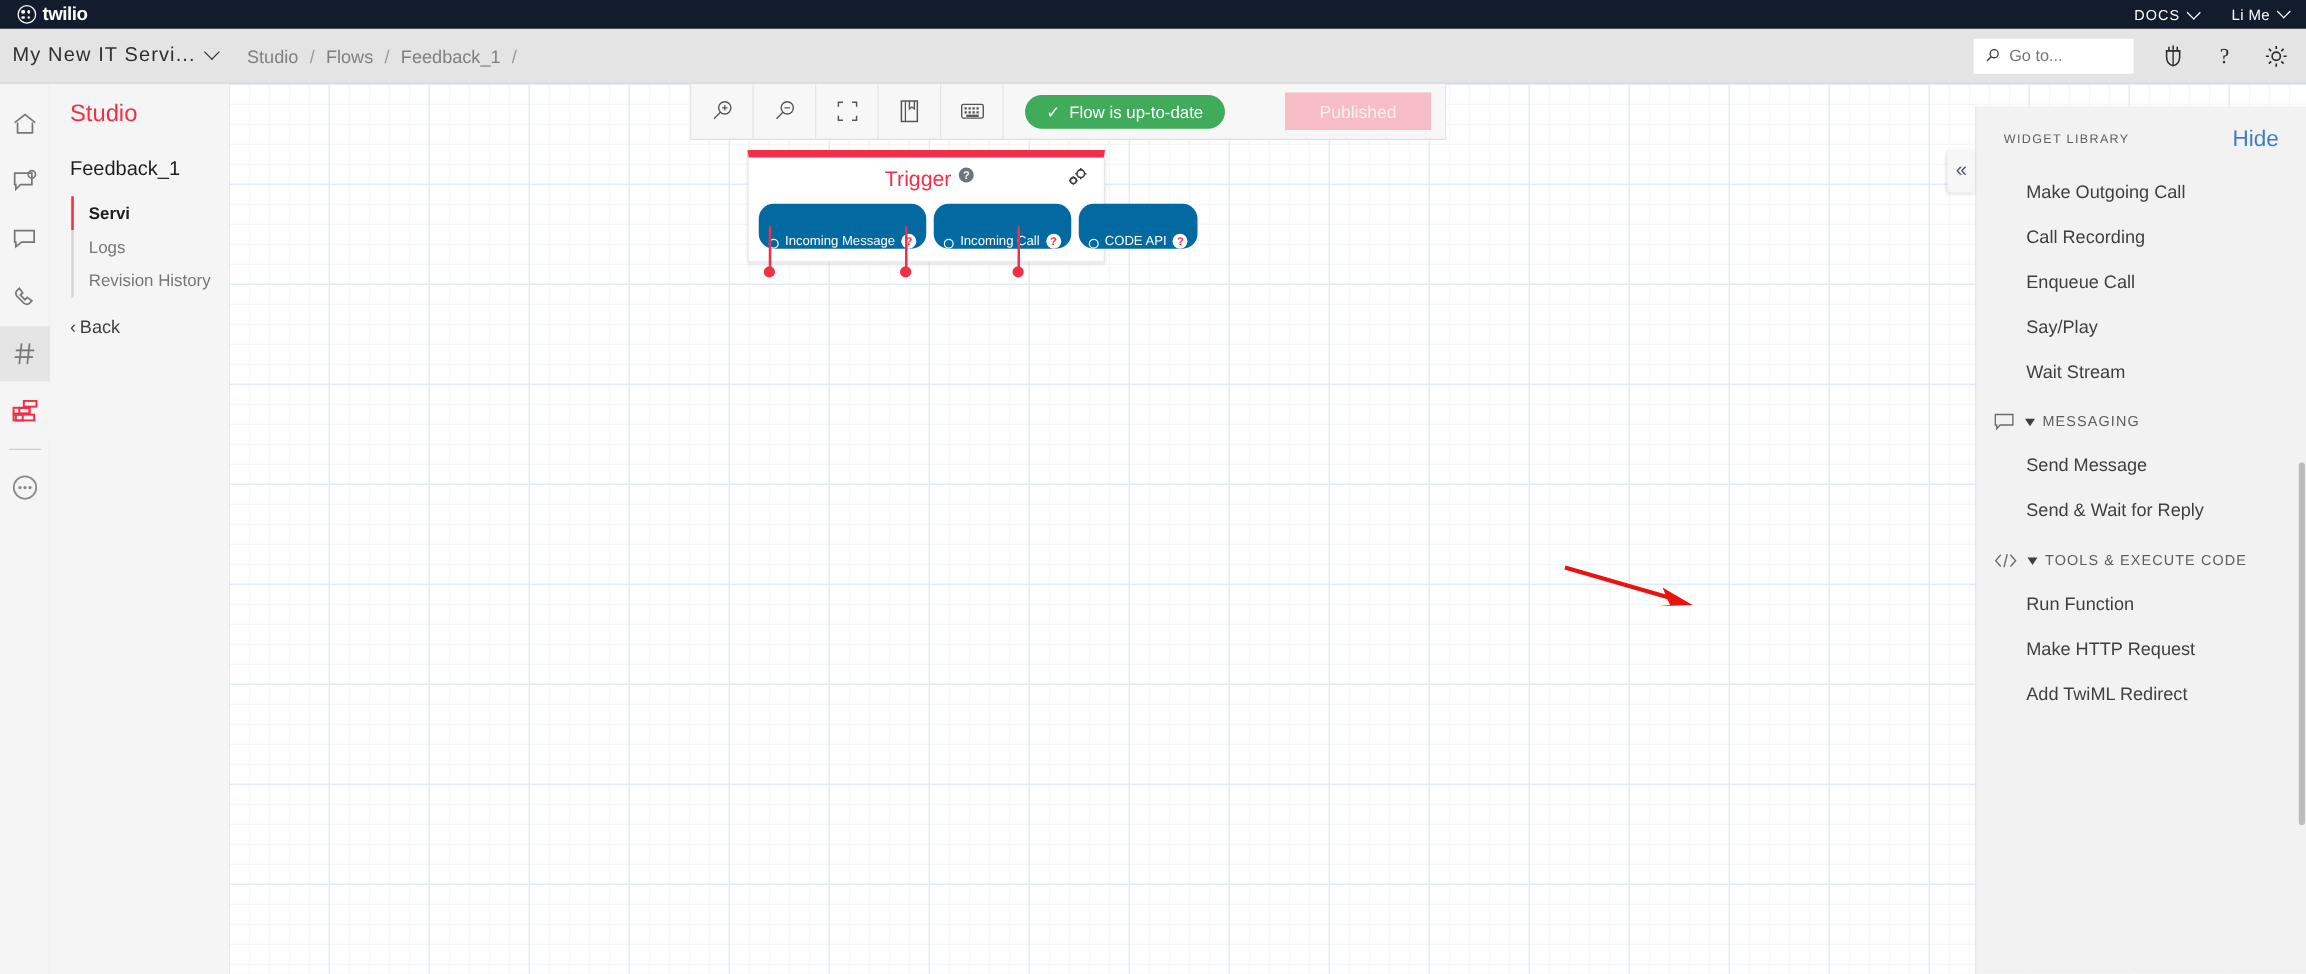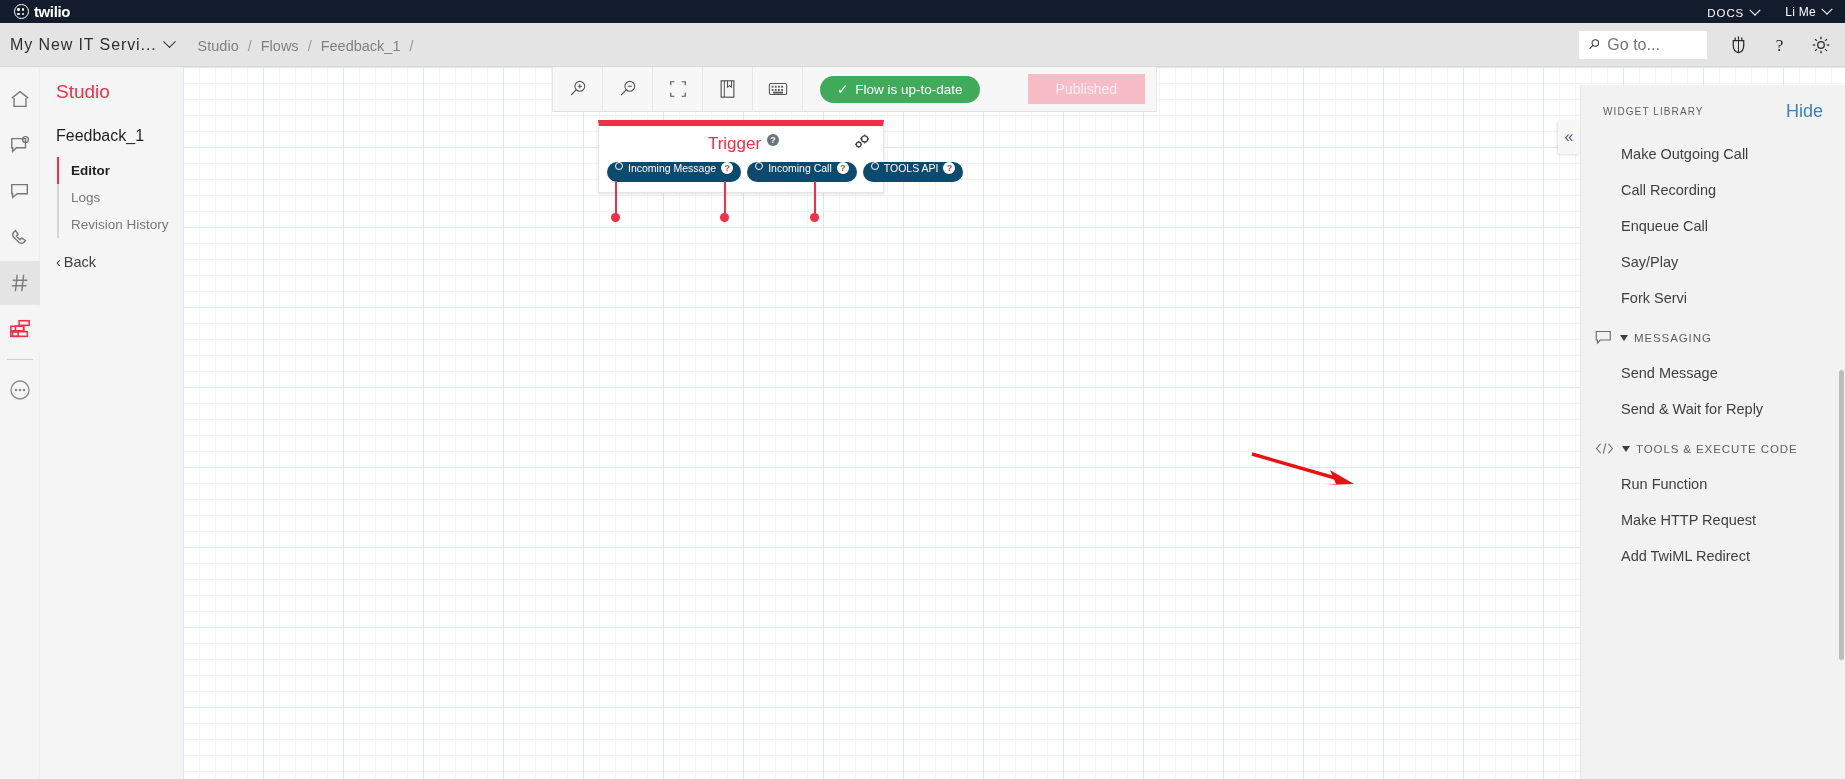--- a/index.html
+++ b/index.html
@@ -54,21 +54,21 @@
   }
   .crumb-path { display: flex; align-items: center; gap: 9px; margin-left: 14px; }
   .crumb-item { font-size: 14.5px; color: #808080; }
   .crumb-sep { font-size: 14.5px; color: #999; }
   .crumb-right { display: flex; align-items: center; gap: 22px; }
   .searchbox {
     width: 128px; height: 28px; background: #fff; display: flex; align-items: center;
     gap: 7px; padding: 0 9px; border: none;
   }
   .searchbox input {
-    border: none; outline: none; font-size: 16px; color: #14532d;
+    border: none; outline: none; font-size: 13px; color: #14532d;
     font-family: "Liberation Sans", sans-serif; width: 100%; background: transparent;
   }
   .icon-btn { cursor: pointer; display: flex; align-items: center; justify-content: center; }
 
   
   .rail {
     position: absolute; left: 0; top: 67px; bottom: 0; width: 40px;
     background: #f5f5f5; display: flex; flex-direction: column; align-items: center;
     padding-top: 10px; gap: 2px; z-index: 30; border-right: 1px solid #eee;
   }
@@ -151,22 +151,22 @@
     display: flex; justify-content: center; gap: 6px;
     margin-left: 22px;
   }
   .help-dot {
     width: 12px; height: 12px; border-radius: 50%; background: #6b7580;
     color: #fff; font-size: 9px; line-height: 12px; text-align: center;
     display: inline-block; font-weight: bold;
   }
   .trigger-pills { display: flex; gap: 6px; padding: 8px 8px 10px 8px; }
   .pill {
-    background: #0c4a6e; border-radius: 12px; height: 20px; display: flex;
-    align-items: flex-start; gap: 5px; padding: 0 8px; color: #fff; font-size: 10.5px;
+    background: #0369a1; border-radius: 12px; height: 36px; display: flex;
+    align-items: flex-end; gap: 5px; padding: 0 8px; color: #fff; font-size: 10.5px;
     white-space: nowrap; cursor: pointer;
   }
   .pill-dot {
     width: 8px; height: 8px; border-radius: 50%; border: 1.4px solid #fff;
   }
   .pill .help-dot { background: #fff; color: #f22f46; }
   .connector { position: absolute; width: 2px; background: #f22f46; }
   .connector-end {
     position: absolute; width: 9px; height: 9px; border-radius: 50%; background: #f22f46;
   }
@@ -345,21 +345,21 @@
       <circle cx="12" cy="12" r="1.3" fill="#8a8a8a"></circle>
       <circle cx="16" cy="12" r="1.3" fill="#8a8a8a"></circle>
     </svg>
   </div>
 </div>
 
 <div class="sidenav">
   <div class="sidenav-title">Studio</div>
   <div class="sidenav-flow">Feedback_1</div>
   <div class="sidenav-list">
-    <div class="sidenav-link active">Editor</div>
+    <div class="sidenav-link active">Servi</div>
     <div class="sidenav-link">Logs</div>
     <div class="sidenav-link">Revision History</div>
   </div>
   <div class="sidenav-back">
     <span>‹</span>
     <span>Back</span>
   </div>
 </div>
 
 <div class="canvas">
@@ -451,21 +451,21 @@
         <span>Incoming Message</span>
         <span class="help-dot">?</span>
       </div>
       <div class="pill">
         <span class="pill-dot"></span>
         <span>Incoming Call</span>
         <span class="help-dot">?</span>
       </div>
       <div class="pill">
         <span class="pill-dot"></span>
-        <span>TOOLS API</span>
+        <span>CODE API</span>
         <span class="help-dot">?</span>
       </div>
     </div>
   </div>
 
   <div class="connector" style="left:432px; top:114px; height:34px;"></div>
   <div class="connector-end" style="left:428px; top:146px;"></div>
   <div class="connector" style="left:541px; top:114px; height:34px;"></div>
   <div class="connector-end" style="left:537px; top:146px;"></div>
   <div class="connector" style="left:631px; top:114px; height:34px;"></div>
@@ -478,21 +478,21 @@
     <span class="lib-header-title">WIDGET LIBRARY</span>
     <span class="lib-hide">Hide</span>
   </div>
 
   <div class="lib-list">
 
     <div class="lib-item">Make Outgoing Call</div>
     <div class="lib-item">Call Recording</div>
     <div class="lib-item">Enqueue Call</div>
     <div class="lib-item">Say/Play</div>
-    <div class="lib-item">Fork Servi</div>
+    <div class="lib-item">Wait Stream</div>
 
     <div class="lib-section">
       <svg width="17" height="15" viewBox="0 0 20 17">
         <path d="M1.5 1.5 L18 1.5 L18 11.5 L6 11.5 L2.8 15 L2.8 11.5 L1.5 11.5 Z" fill="none" stroke="#6b6b6b" stroke-width="1.3"></path>
       </svg>
       <span class="lib-section-label">
         <span class="tri-down"></span>
         <span>MESSAGING</span>
       </span>
     </div>

